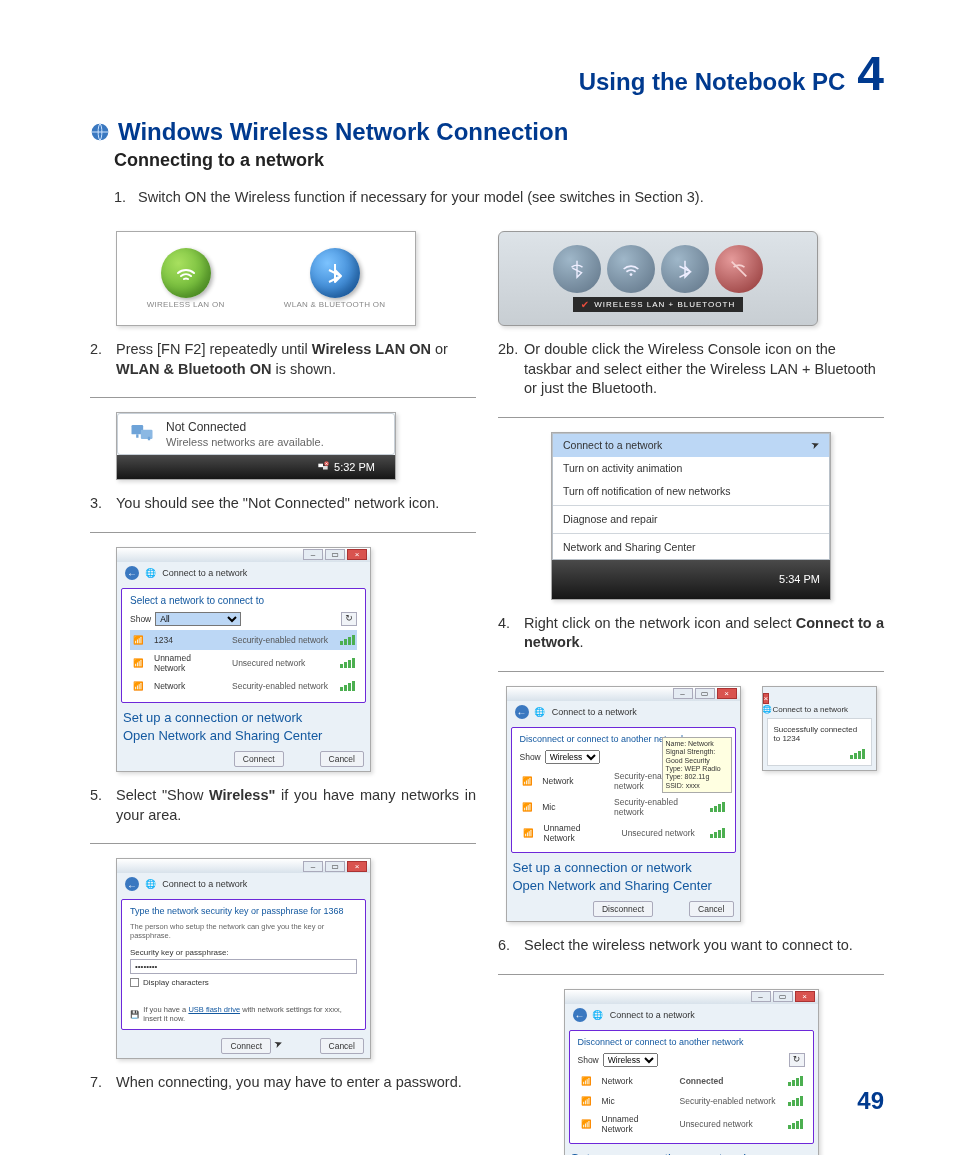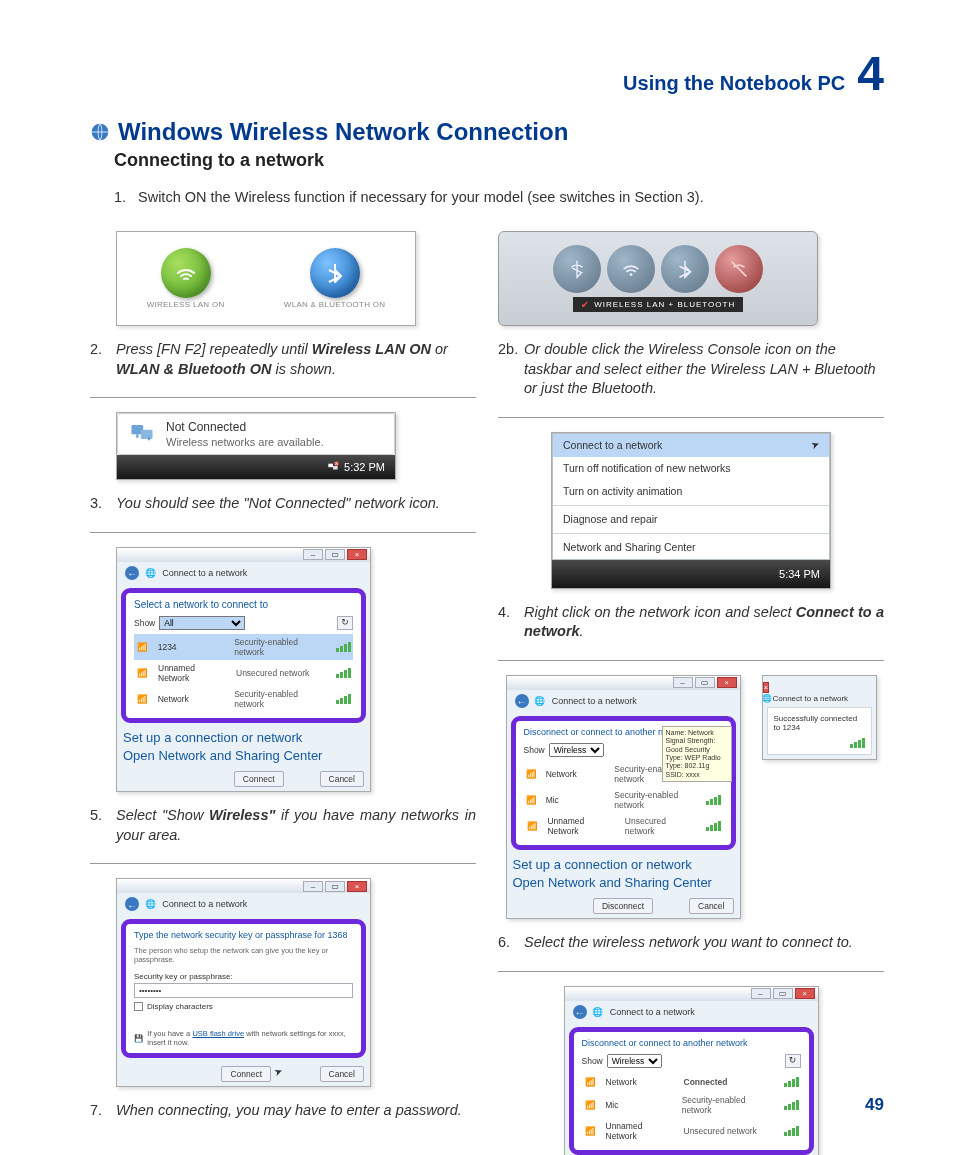--- a/index.html
+++ b/index.html
@@ -17,21 +17,21 @@
   .header {
     display: flex;
     justify-content: flex-end;
     align-items: baseline;
     margin-bottom: 20px;
     gap: 12px;
   }
   .header-title {
     color: #003a8f;
     font-weight: bold;
-    font-size: 20px;
+    font-size: 24px;
   }
   .chapter-num {
     color: #003a8f;
     font-weight: bold;
     font-size: 48px;
     line-height: 1;
   }
   .main-title-row {
     display: flex;
     align-items: center;
@@ -71,33 +71,33 @@
     color: #333;
     line-height: 1.35;
     margin-bottom: 10px;
     display: flex;
   }
   .step .num {
     width: 26px;
     flex-shrink: 0;
     text-align: left;
   }
-  .step .txt { flex: 1; font-style: italic; }
+  .step .txt { flex: 1; }
   hr.sep {
     border: none;
     border-top: 1px solid #999;
     margin: 8px 0 10px 0;
   }
   .page-num {
     position: absolute;
     bottom: 40px;
     right: 70px;
     color: #003a8f;
     font-weight: bold;
-    font-size: 17px;
+    font-size: 24px;
   }
   .globe-icon {
     width: 20px; height: 20px;
     display: inline-block;
   }
   b { font-weight: bold; }
 
   
   .shot {
     border: 1px solid #aaa;
@@ -149,35 +149,35 @@
   }
   .tray .balloon {
     background: #fff; border: 1px solid #c8d0d8; border-radius: 3px;
     padding: 4px 10px; display:flex; align-items:center; gap:10px;
   }
   .tray .balloon .bt { display:flex; flex-direction:column; }
   .tray .balloon .bt .h{ font-size: 12px; color:#333; margin-bottom:2px;}
   .tray .balloon .bt .s{ font-size: 11px; color:#666;}
   .tray .taskbar{
     background: linear-gradient(#4a4a4a,#161616); height:24px;
-    display:flex; justify-content:flex-end; align-items:center; padding:0 10px;
+    display:flex; justify-content:flex-end; align-items:center; padding:0 20px;
     gap:4px; color:#fff; font-size:11px;
   }
 
   .ctxmenu-wrap{
     width: 280px;
   }
   .ctxmenu{
     background:#fff; border:1px solid #b8c0c8; font-size:10.5px; color:#333;
   }
   .ctxmenu .it{ padding:5px 10px; border-bottom:1px solid transparent;}
   .ctxmenu .it.hov{ background:#bcd7f5;}
   .ctxmenu .divider{ border-top:1px solid #d0d6dc; margin:2px 0;}
   .ctxmenu-wrap .taskbar{
-    background: linear-gradient(#4a4a4a,#161616); height:28px;
+    background: linear-gradient(#4a4a4a,#161616); height:39px;
     display:flex; justify-content:flex-end; align-items:center; padding:0 10px;
     gap:12px; color:#fff; font-size:11px;
   }
 
   .dlg{
     width: 255px;
     background:#eaf1f7;
     display:flex;flex-direction:column;
   }
   .dlg .titlebar{
@@ -186,21 +186,21 @@
   }
   .titlebar .wb{ width:20px;height:11px;border:1px solid #aab;font-size:8px;text-align:center;line-height:9px;background:#e5ecf3;}
   .titlebar .wb.close{ background:#d9534f;color:#fff;border-color:#a33;}
   .dlg .hdr{
     padding:4px 8px; font-size:9px; color:#333; display:flex; align-items:center; gap:6px;
   }
   .dlg .hdr .back{
     width:14px;height:14px;border-radius:50%;background:#3a78c0;color:#fff;display:flex;align-items:center;justify-content:center;font-size:10px;
   }
   .dlg .inner{
-    background:#fff; margin:4px; border:5px solid #6d28d9; border-radius:9px; padding:6px 8px;
+    background:#fff; margin:4px; border:1px solid #6d28d9; border-radius:2px; padding:6px 8px;
     font-size:8.5px; color:#333; flex:1;
   }
   .dlg .inner .h{ color:#1459a0; font-size:10px; margin-bottom:6px;}
   .dlg .inner .showrow{ display:flex;align-items:center;gap:4px;margin-bottom:4px;}
   .dlg .inner select{ font-size:8.5px;}
   .netrow{ display:flex; align-items:center; gap:8px; padding:3px 2px;}
   .netrow .nic{width:14px;height:14px;display:flex;align-items:center;justify-content:center;}
   .netrow .nm{width:70px;}
   .netrow .st{color:#555;}
   .sig{ margin-left:auto; display:flex;gap:1px;align-items:flex-end;}
@@ -453,22 +453,22 @@
 
       <div class="step">
         <span class="num">2b.</span>
         <span class="txt">Or double click the Wireless Console icon on the taskbar and select either the Wireless LAN + Bluetooth or just the Bluetooth.</span>
       </div>
       <hr class="sep">
 
       <div class="shot ctxmenu-wrap">
         <div class="ctxmenu">
           <div class="it hov"><span>Connect to a network</span> <span class="cursor" style="float:right;">➤</span></div>
+          <div class="it">Turn on activity animation</div>
           <div class="it">Turn off notification of new networks</div>
-          <div class="it">Turn on activity animation</div>
           <div class="divider"></div>
           <div class="it">Diagnose and repair</div>
           <div class="divider"></div>
           <div class="it">Network and Sharing Center</div>
         </div>
         <div class="taskbar">
             <span>5:34 PM</span>
           </div>
       </div>
 

